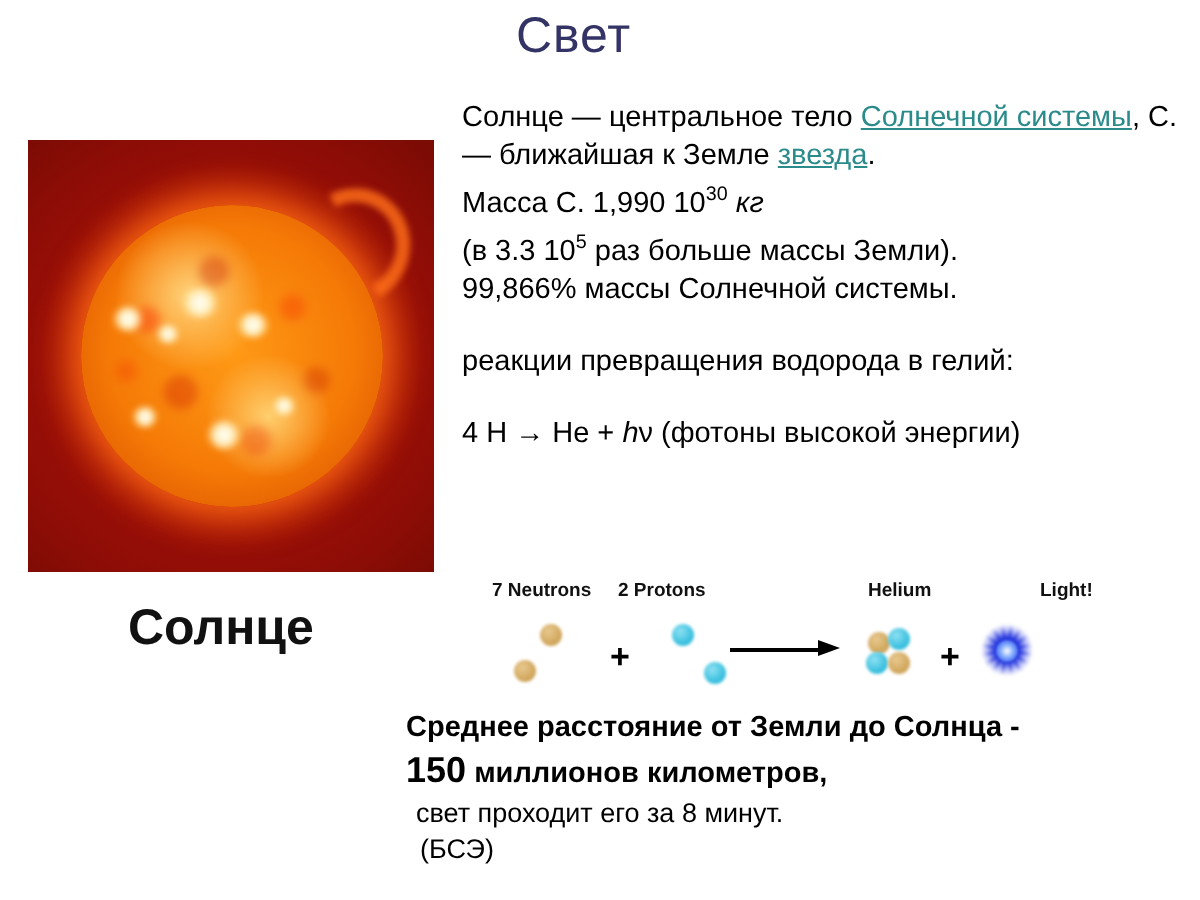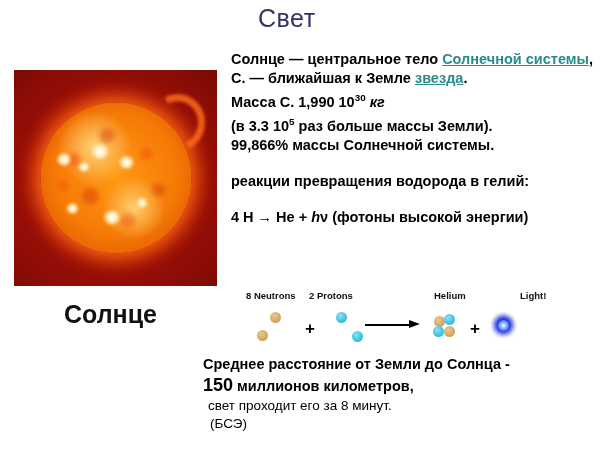--- a/index.html
+++ b/index.html
@@ -125,21 +125,20 @@
 
   
   .body-text {
     position: absolute;
     left: 231px;
     top: 50px;
     width: 366px;
     font-size: 14.5px;
     line-height: 19px;
     color: #000000;
-    font-weight: bold;
   }
   .body-text p { margin: 0; }
   .para-gap { height: 17px; }
   .lnk {
     color: #2b8b8b;
     text-decoration: underline;
   }
   .italic { font-style: italic; }
   sup { font-size: 0.68em; }
 
@@ -304,21 +303,21 @@
     <p>реакции превращения водорода в гелий:</p>
 
     <div class="para-gap"></div>
 
     <p>
       <span>4 H → He + </span><span class="italic">h</span><span>ν (фотоны высокой энергии)</span>
     </p>
   </div>
 
   <div class="fusion">
-    <div class="lbl" style="left:8px; top:0px;">8 Neutrons</div>
+    <div class="lbl" style="left:8px; top:0px;">7 Neutrons</div>
     <div class="lbl" style="left:71px; top:0px;">2 Protons</div>
     <div class="lbl" style="left:196px; top:0px;">Helium</div>
     <div class="lbl" style="left:250px; top:0px;padding-left:32px;">Light!</div>
 
     <div class="particle p-neutron" style="left:32px; top:22px;"></div>
     <div class="particle p-neutron" style="left:19px; top:40px;"></div>
 
     <div class="plus" style="left:67px; top:30px;">+</div>
 
     <div class="particle p-proton" style="left:98px; top:22px;"></div>

